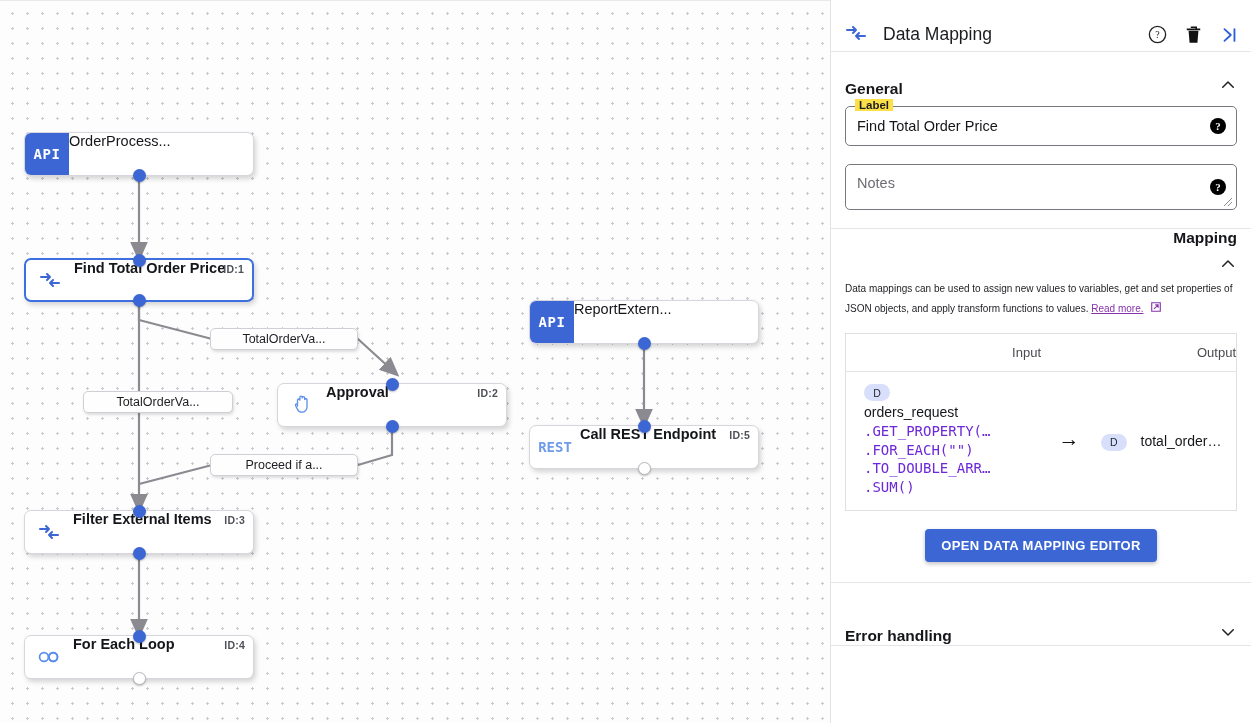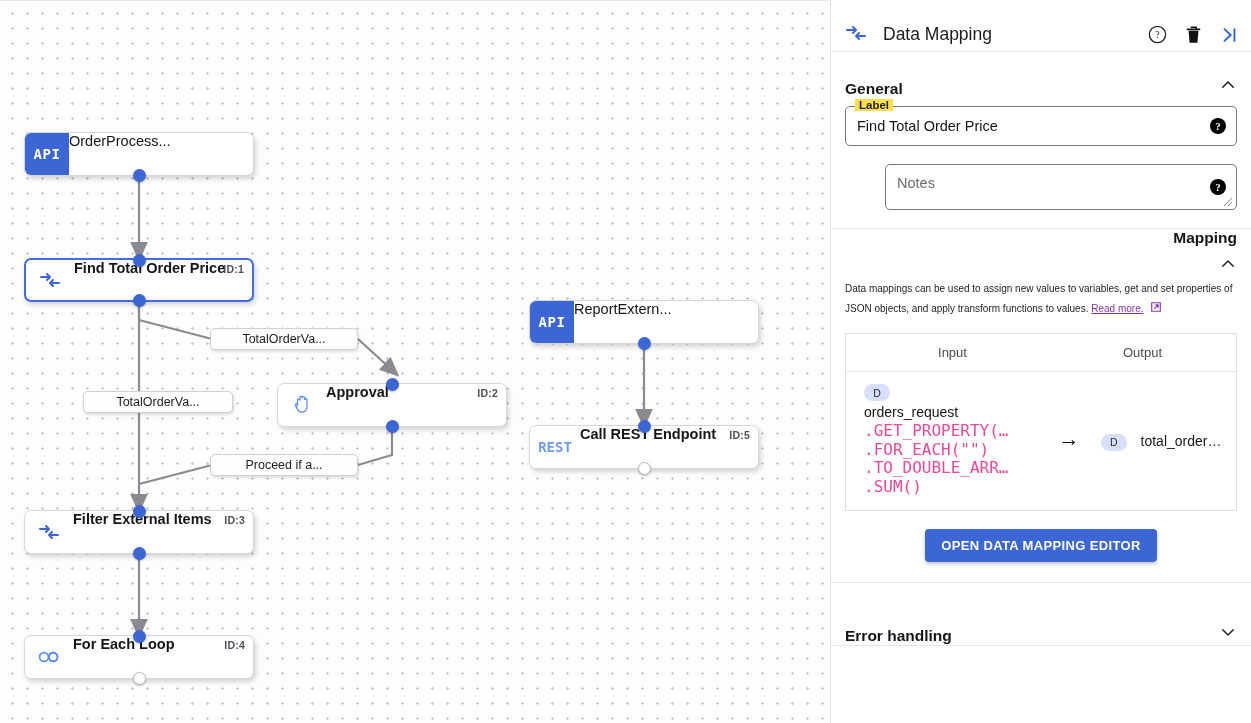--- a/index.html
+++ b/index.html
@@ -161,37 +161,37 @@
   }
   .readmore { color: #8833aa; text-decoration: underline; }
 
   table.mapping {
     width: 100%; border-collapse: collapse;
     border: 1px solid #dfdfe3; border-radius: 4px;
     margin-top: 14px;
     table-layout: fixed;
   }
   table.mapping th {
-    text-align: center; font-weight: 400;
+    text-align: right; font-weight: 400;
     font-size: 13px; color: #4a4b51;
     padding: 11px 0 11px 18px;
     border-bottom: 1px solid #e4e4e8;
     background: #fff;
   }
   table.mapping td {
     padding: 12px 0 14px 18px; vertical-align: middle;
     font-size: 13.5px; color: #15161a;
   }
   .dpill {
     display: inline-flex; align-items: center; justify-content: center;
     width: 26px; height: 17px; border-radius: 9px;
     background: #d7dffa; color: #1f2330;
     font-size: 10.5px; margin-bottom: 2px;
   }
-  .expr { font-family: "DejaVu Sans Mono", monospace; font-size: 16px; line-height: 18.5px; color: #ec4899; }
+  .expr { font-family: "DejaVu Sans Mono", monospace; font-size: 14px; line-height: 18.5px; color: #6d28d9; }
   .varname { font-size: 14px; line-height: 19px; color: #15161a; }
   .arrowcell { text-align: center; font-size: 21px; color: #111; }
   .outcell { white-space: nowrap; }
   .outname { font-size: 14px; color: #15161a; margin-left: 10px; }
 
   .hint { font-size: 11.5px; color: #4a4b51; margin-top: 4px; line-height: 15px; }
 
   .primary-btn {
     display: block; margin: 18px auto 0 auto;
     background: #3b66d4; color: #fff;
@@ -363,21 +363,21 @@
             </svg>
         </span>
       </div>
 
       <div class="field">
         <span class="legend">Label</span>
         <span class="value">Find Total Order Price</span>
         <span class="qmark">?</span>
       </div>
 
-      <div class="field notes" style="margin-top:18px;margin-left:40px;">
+      <div class="field notes" style="margin-top:18px;">
         <span class="placeholder">Notes</span>
         <span class="qmark">?</span>
         <svg class="resize-grip" viewBox="0 0 10 10">
           <path d="M1,9 L9,1 M5,9 L9,5" stroke="#8a8a90" stroke-width="1" fill="none"></path>
         </svg>
       </div>
       <div style="height:18px;"></div>
     </div>
 
     <div class="divider"></div>

